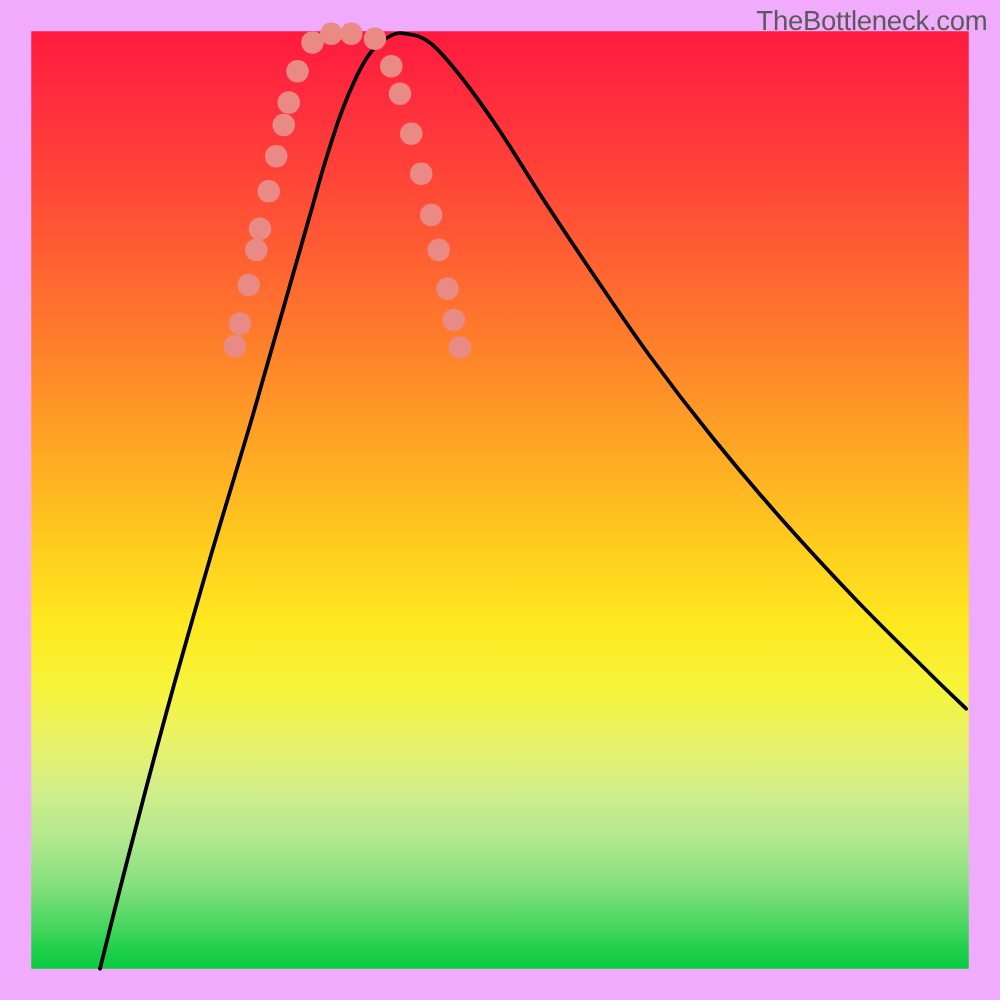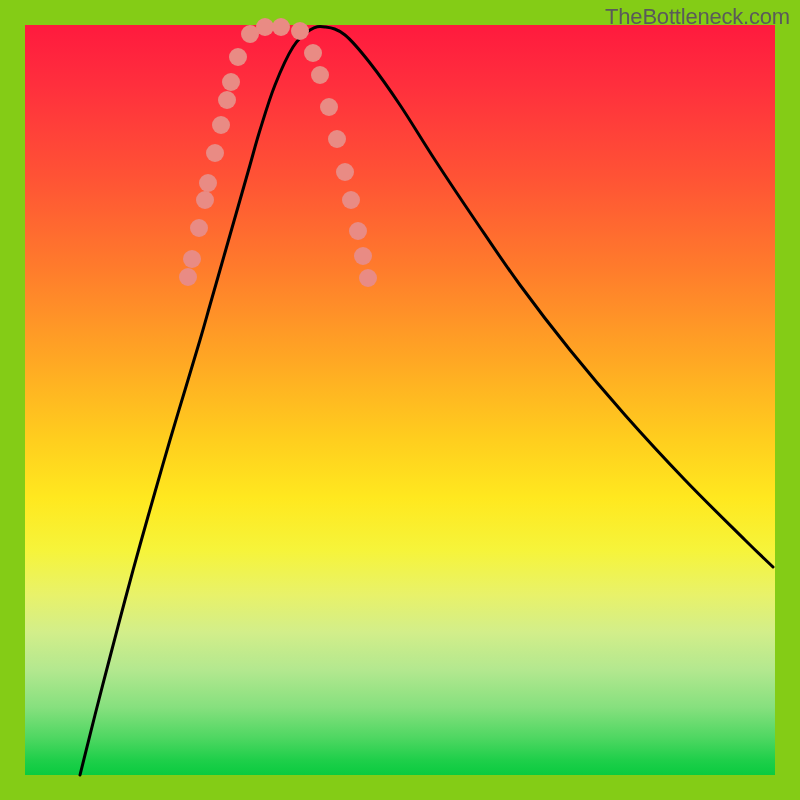--- a/index.html
+++ b/index.html
@@ -10,21 +10,21 @@
     overflow: hidden;
     background: #000;
     font-family: Arial, Helvetica, sans-serif;
   }
   .frame {
     position: absolute;
     top: 0;
     left: 0;
     width: 800px;
     height: 800px;
-    background: #84cc16;
+    background: #f0abfc;
   }
   .plot {
     position: absolute;
     top: 25px;
     left: 25px;
     width: 750px;
     height: 750px;
     
     background: linear-gradient(
       to bottom,

